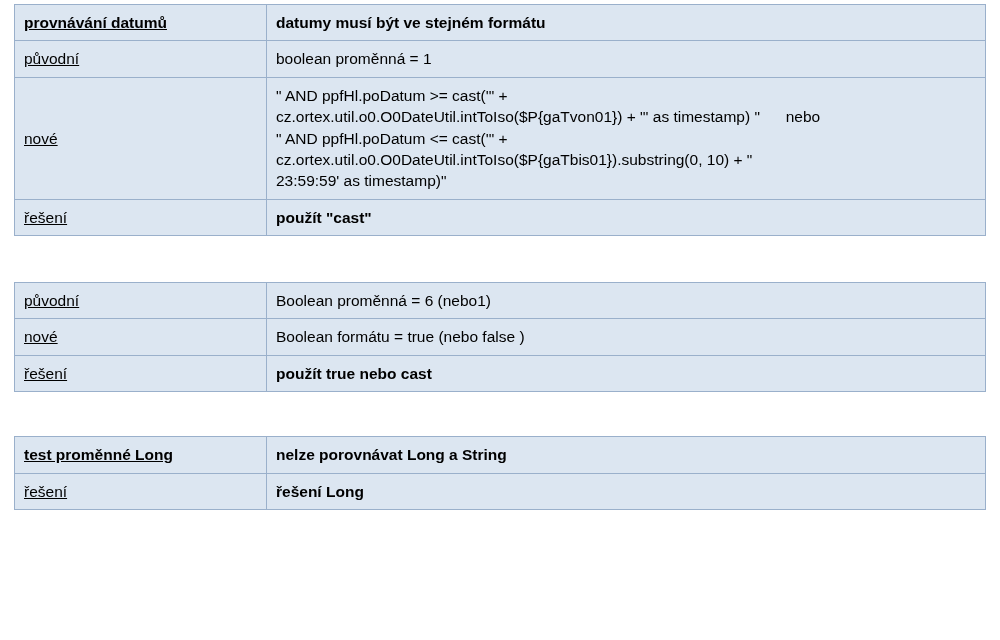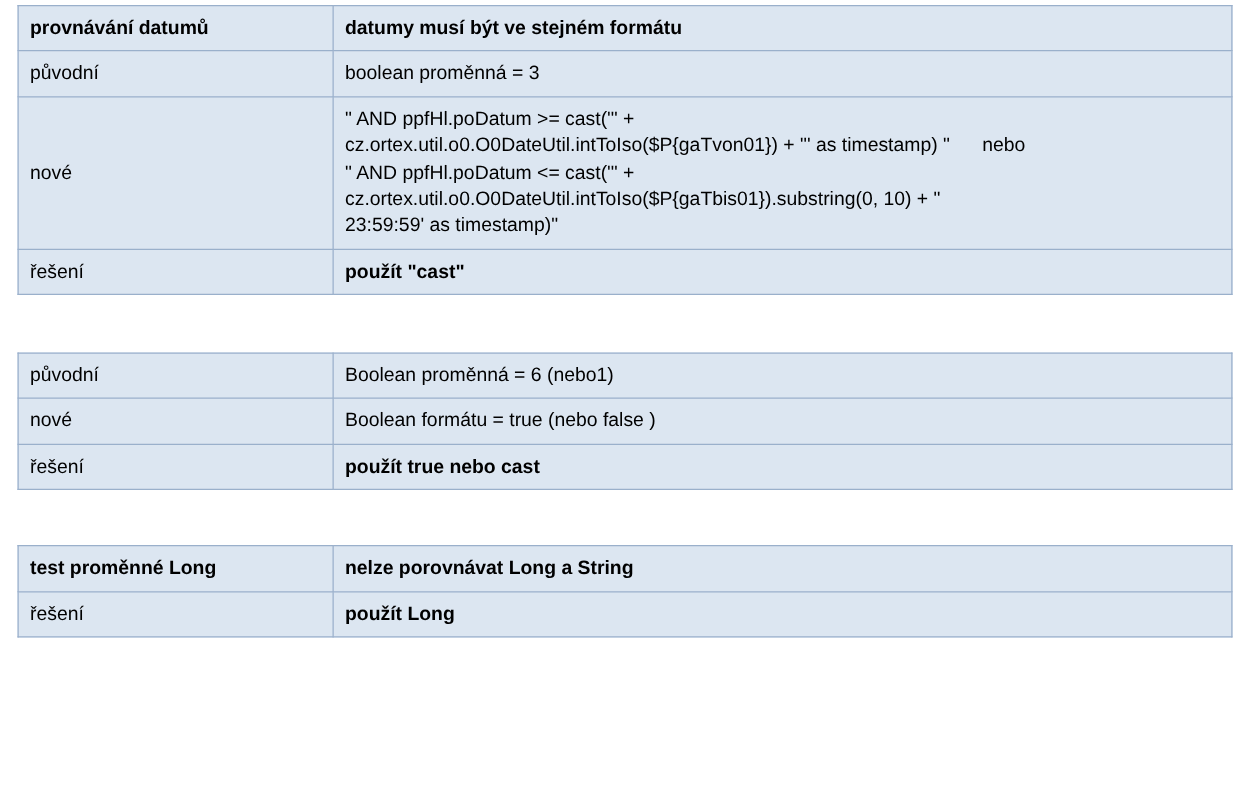--- a/index.html
+++ b/index.html
@@ -29,21 +29,21 @@
   }
   table.doc-table td {
     border: 1px solid #9ab0cb;
     padding: 7px 10px 7px 9px;
     font-size: 15.5px;
     line-height: 1.38;
     vertical-align: middle;
     background: #dce6f1;
     color: #000;
   }
-  td.col-label { width: 232px; }
+  td.col-label { width: 232px; text-decoration: underline; }
   td.bold { font-weight: bold; }
   .spacer-lg { height: 46px; }
   .spacer-md { height: 44px; }
   .tight td { padding-top: 4px; padding-bottom: 4px; }
   td.tall { padding-top: 10px; padding-bottom: 10px; }
   .code-block {
     white-space: pre-wrap;
     line-height: 1.52;
   }
 </style>
@@ -53,21 +53,21 @@
 <div class="page">
 
   <table class="doc-table">
     <tbody>
       <tr>
         <td class="col-label bold">provnávání datumů</td>
         <td class="bold">datumy musí být ve stejném formátu</td>
       </tr>
       <tr>
         <td class="col-label">původní</td>
-        <td>boolean proměnná = 3</td>
+        <td>boolean proměnná = 1</td>
       </tr>
       <tr>
         <td class="col-label tall">nové</td>
         <td class="tall code-block">" AND ppfHl.poDatum &gt;= cast('" +
 cz.ortex.util.o0.O0DateUtil.intToIso($P{gaTvon01}) + "' as timestamp) "      nebo
 " AND ppfHl.poDatum &lt;= cast('" +
 cz.ortex.util.o0.O0DateUtil.intToIso($P{gaTbis01}).substring(0, 10) + "
 23:59:59' as timestamp)"</td>
       </tr>
       <tr>
@@ -99,18 +99,18 @@
   <div class="spacer-md"></div>
 
   <table class="doc-table">
     <tbody>
       <tr>
         <td class="col-label bold">test proměnné Long</td>
         <td class="bold">nelze porovnávat Long a String</td>
       </tr>
       <tr>
         <td class="col-label">řešení</td>
-        <td class="bold">použít Long</td>
+        <td class="bold">řešení Long</td>
       </tr>
     </tbody>
   </table>
 
 </div>
 
 </body></html>

